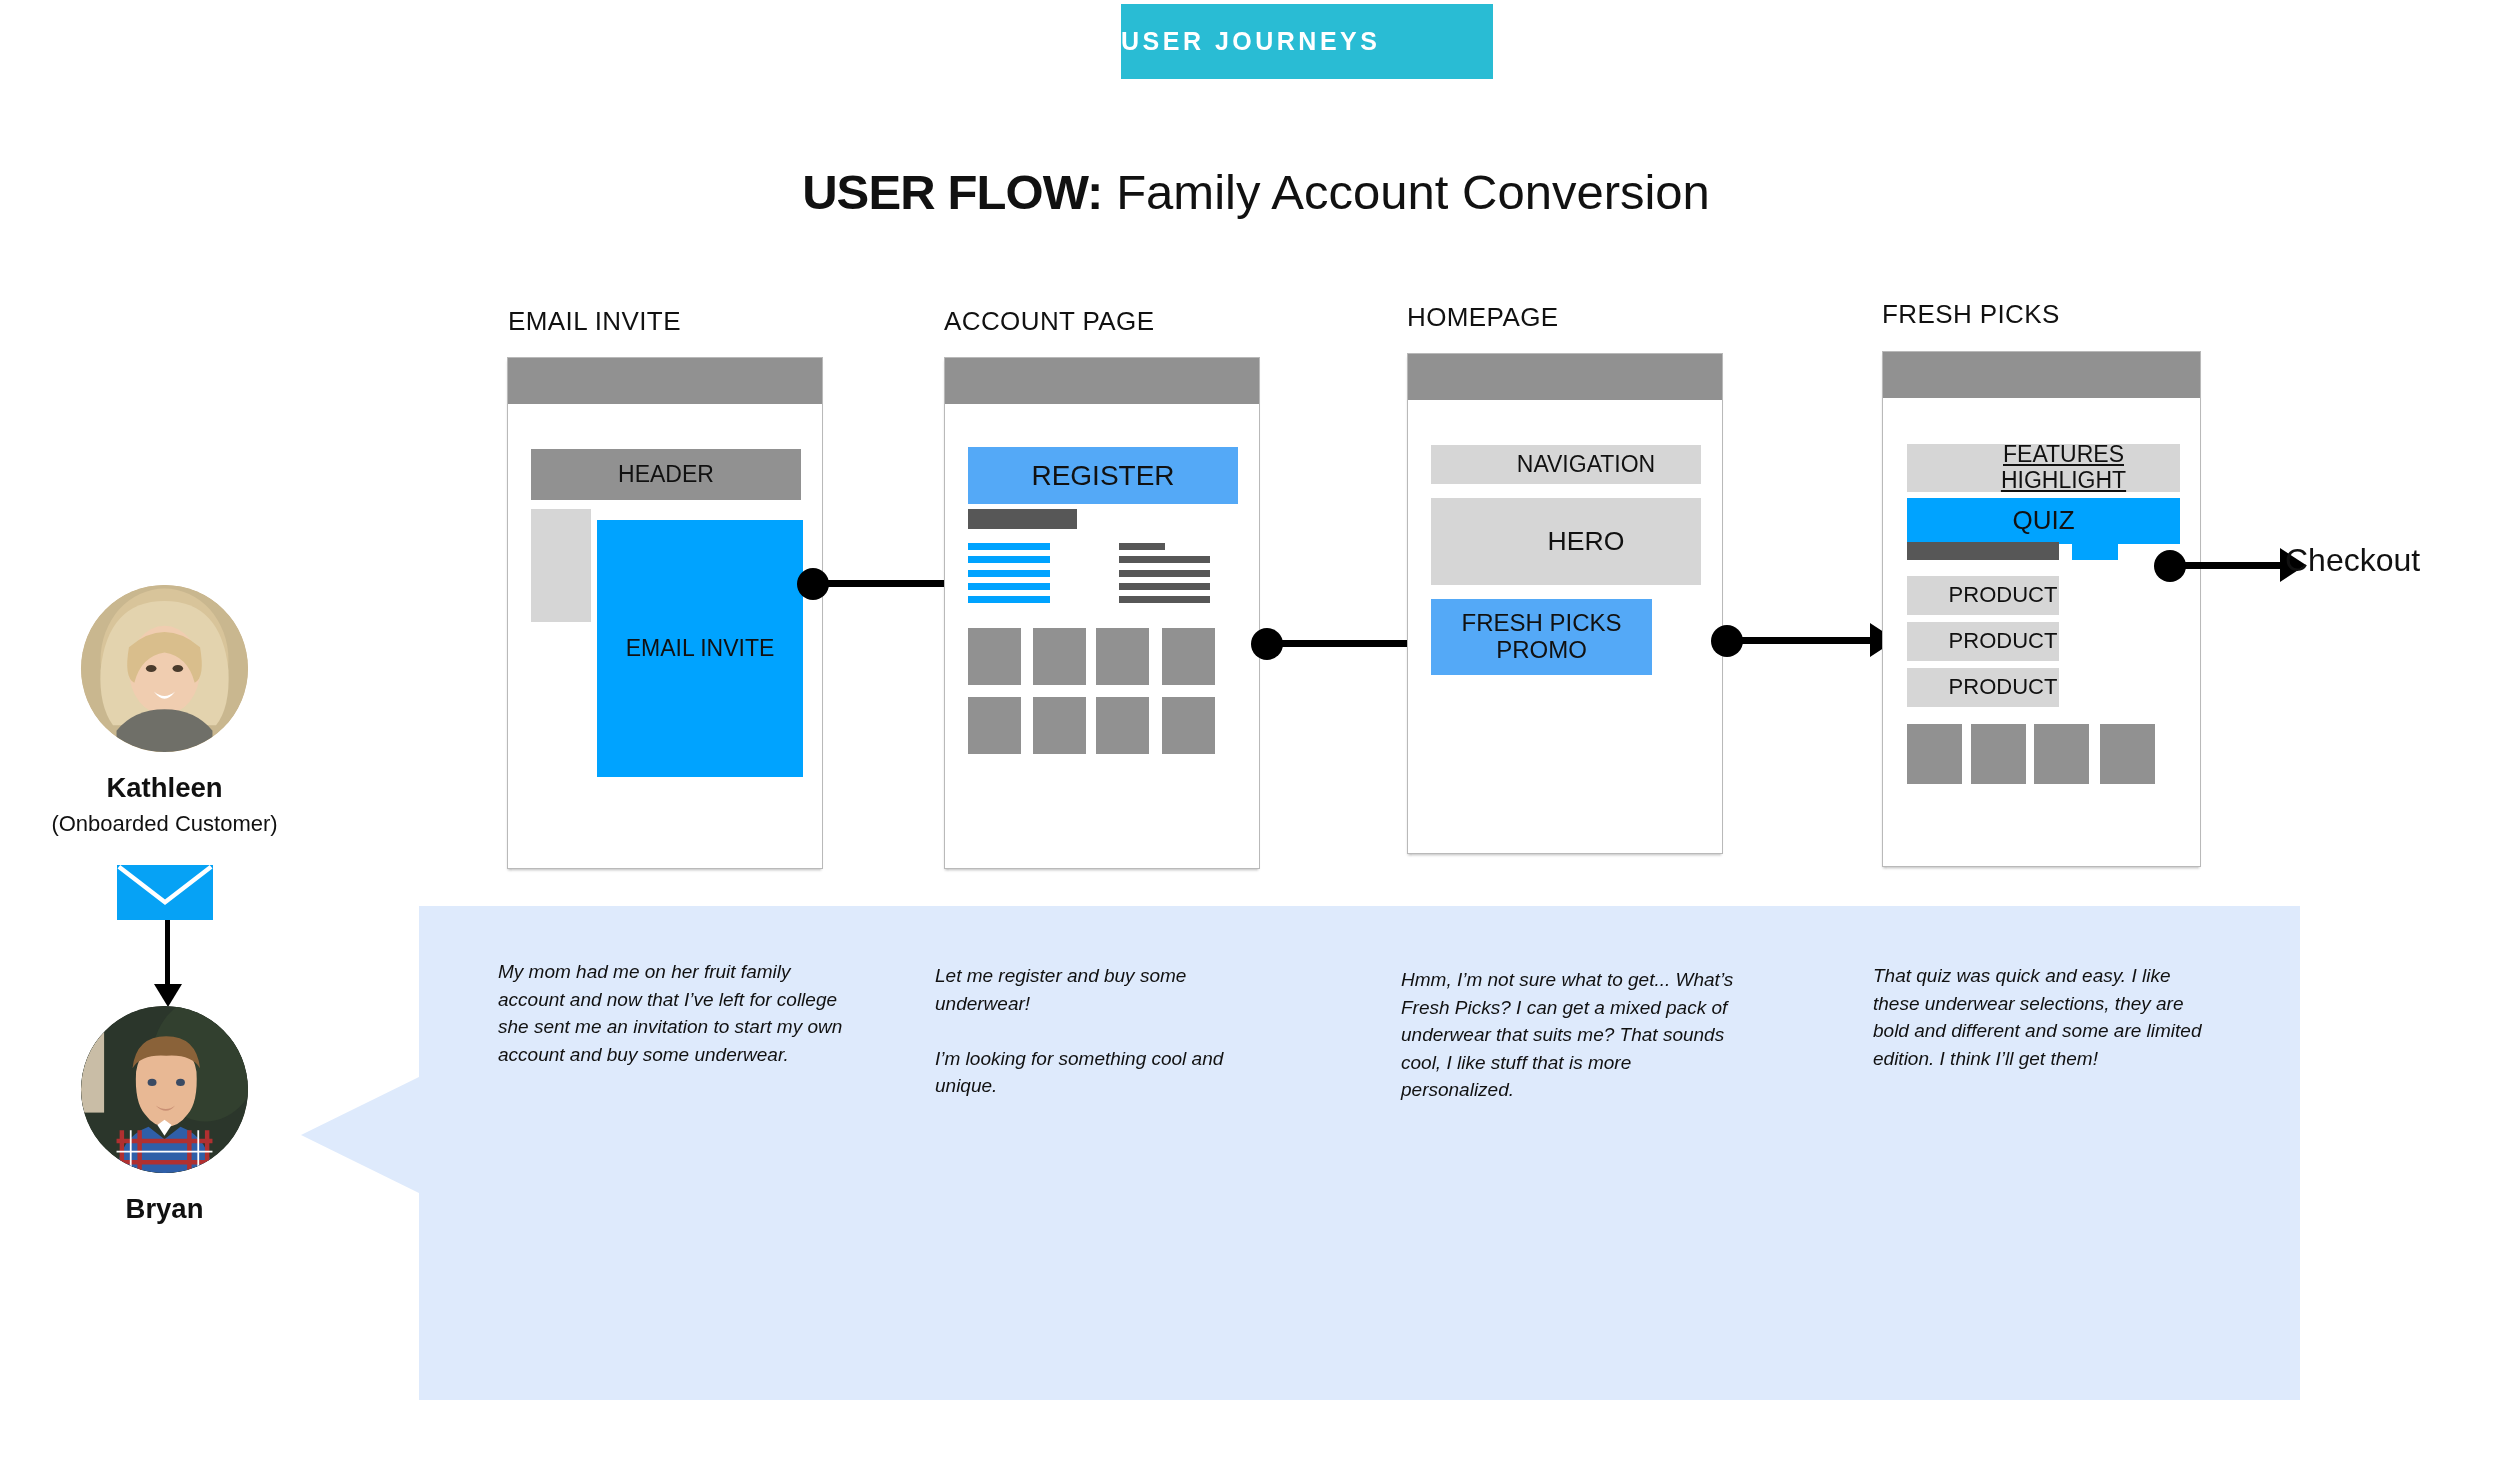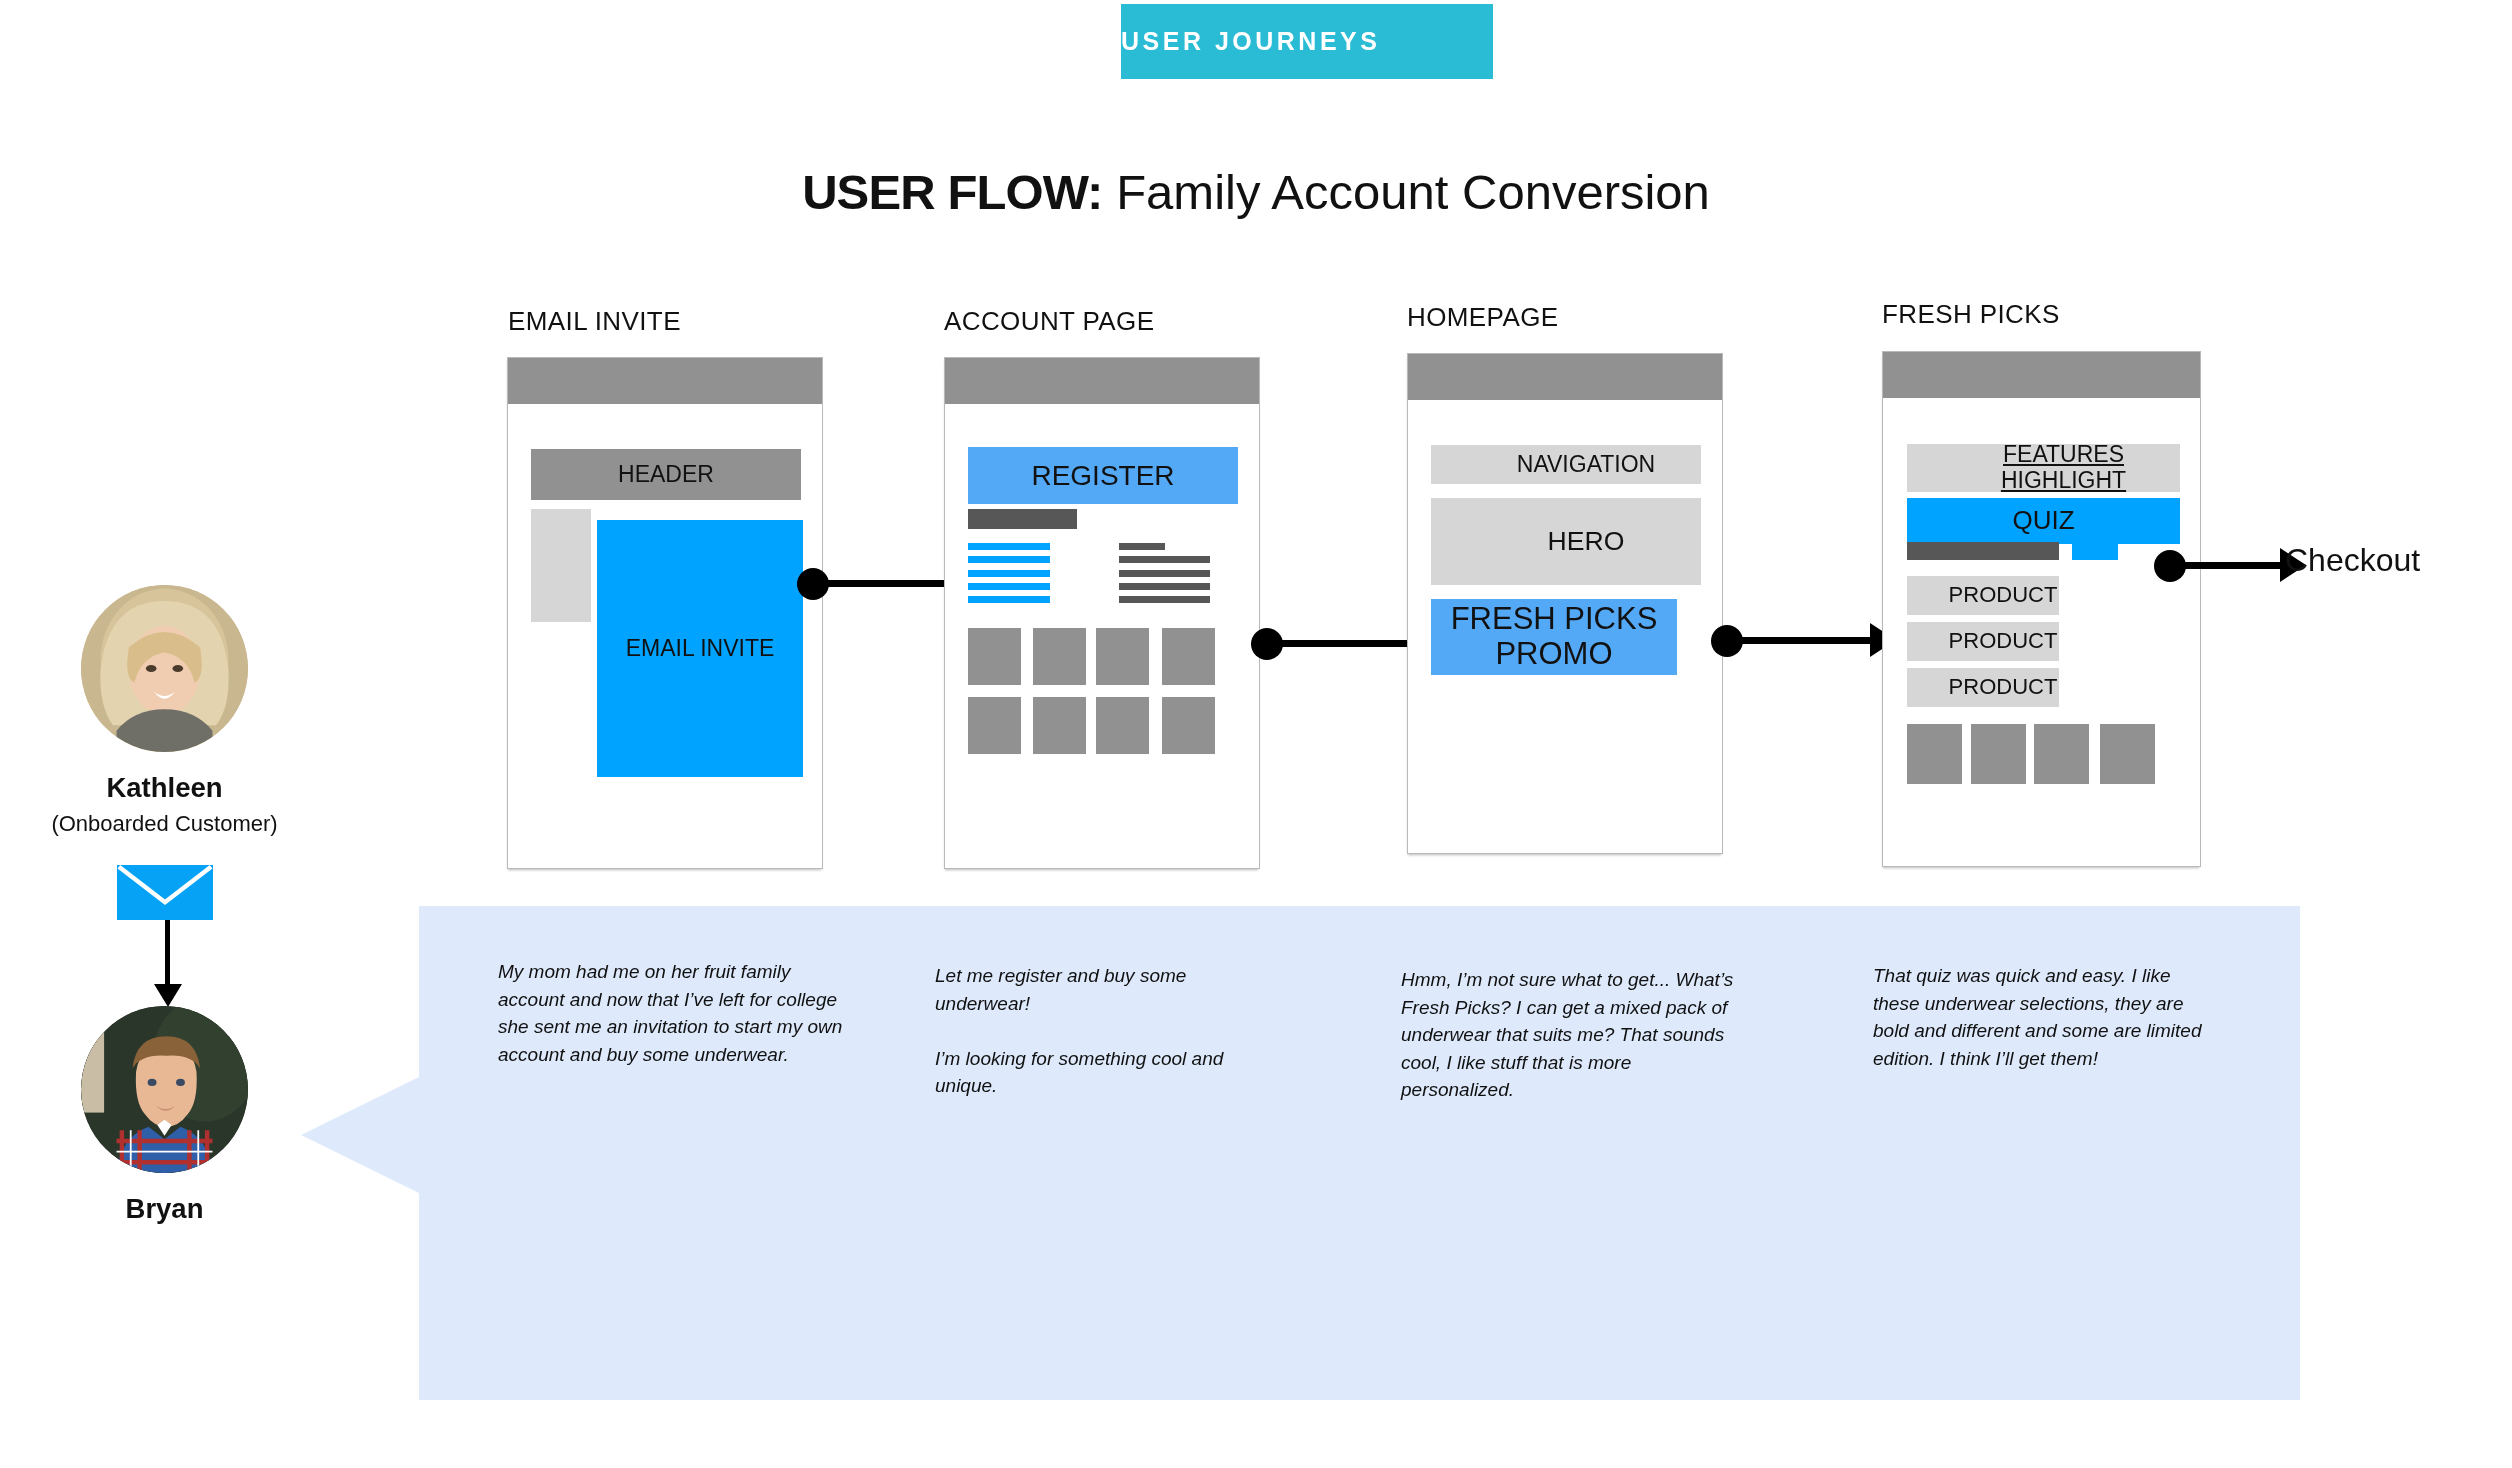--- a/index.html
+++ b/index.html
@@ -262,21 +262,21 @@
     <span class="dot"></span>
     <span class="head"></span>
   </div>
 
   <div class="col-label" style="left:1407px; top:302px;">HOMEPAGE</div>
   <div class="card" style="left:1407px; top:353px; width:316px; height:501px;">
     <div class="topbar"></div>
     <div class="body" style="height:455px;">
       <div class="blk blk-txt g-light" style="left:23px; top:34px; width:270px; height:39px; font-size:23px;">NAVIGATION</div>
       <div class="blk blk-txt g-light" style="left:23px; top:87px; width:270px; height:87px; font-size:26.6px;">HERO</div>
-      <div class="blk blk-txt b-soft" style="left:23px; top:188px; width:246px; height:76px; font-size:31px;">FRESH PICKS
+      <div class="blk blk-txt b-soft" style="left:23px; top:188px; width:221px; height:76px; font-size:24px;">FRESH PICKS
 PROMO</div>
     </div>
   </div>
   <div class="conn" style="left:1729px; top:637px; width:144px;">
     <span class="dot"></span>
     <span class="head"></span>
   </div>
 
   <div class="col-label" style="left:1882px; top:299px;">FRESH PICKS</div>
   <div class="card" style="left:1882px; top:351px; width:319px; height:516px;">

